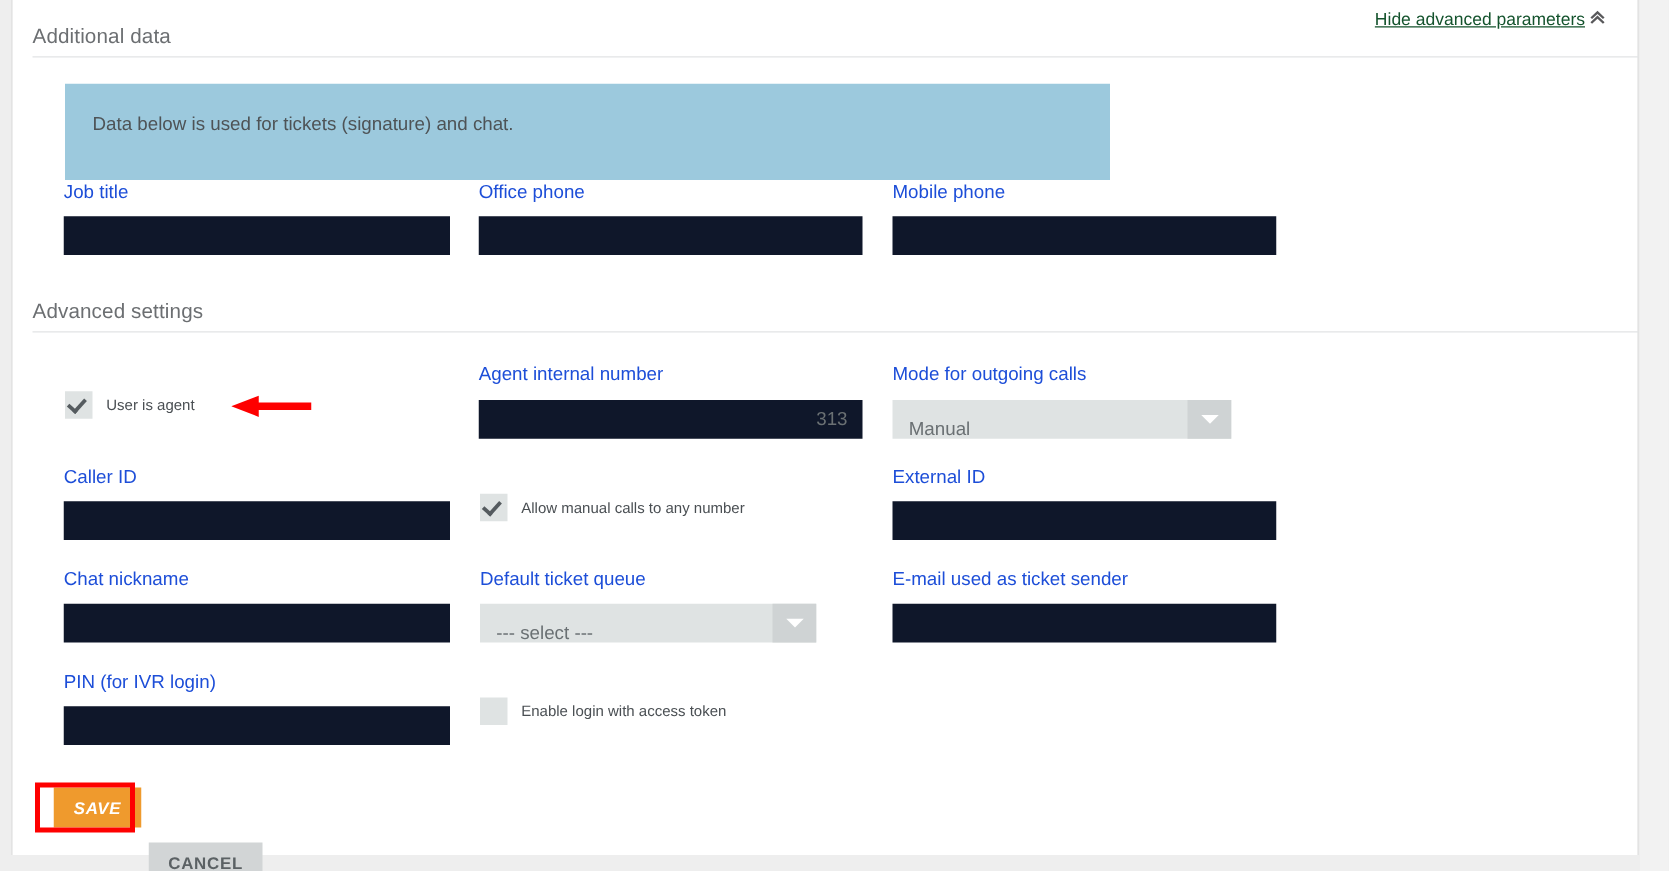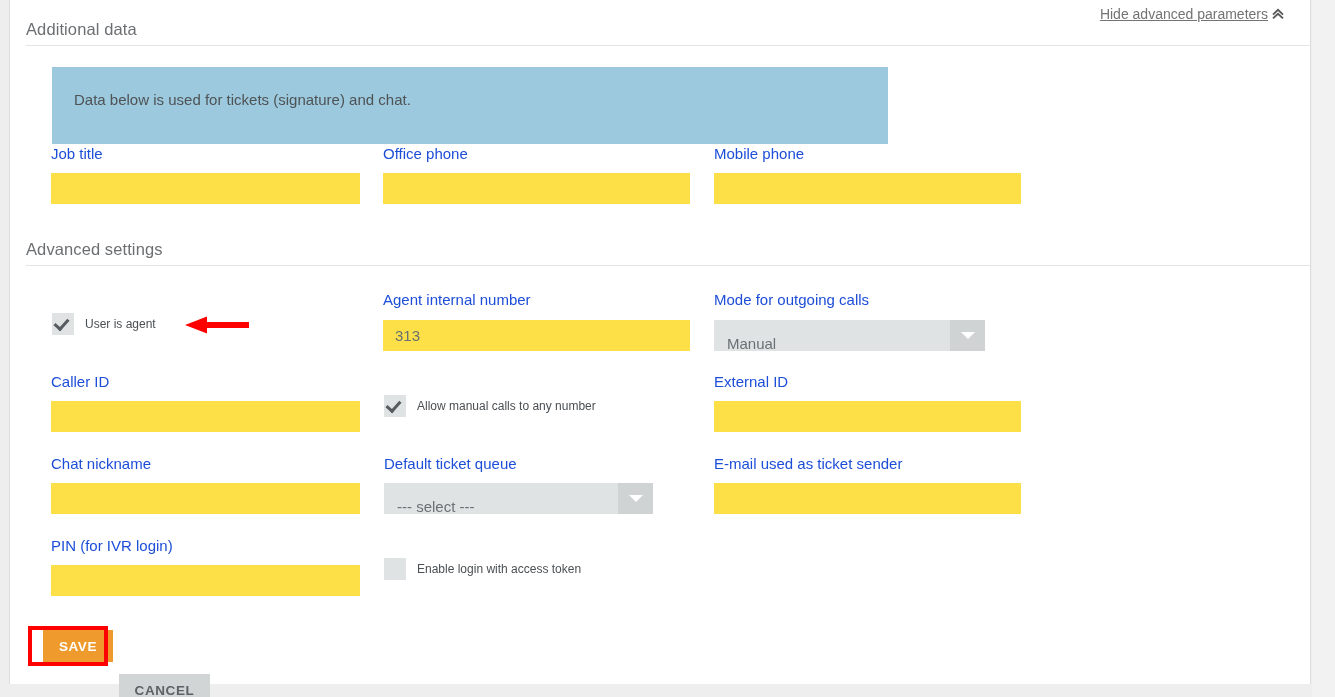--- a/index.html
+++ b/index.html
@@ -55,21 +55,21 @@
     position: absolute;
     height: 1px;
     background: #e2e4e5;
   }
 
   .adv-link {
     position: absolute;
     right: 25px;
     top: 6px;
     font-size: 14px;
-    color: #737373;
+    color: #14532d;
     text-decoration: underline;
     white-space: nowrap;
     cursor: pointer;
     display: flex;
     align-items: center;
     gap: 3px;
   }
   .adv-link .chev {
     display: inline-block;
     line-height: 1;
@@ -103,29 +103,30 @@
 
   
   .fld-label {
     position: absolute;
     font-size: 15px;
     color: #1d4ed8;
     white-space: nowrap;
   }
   .fld-input {
     position: absolute;
-    background: #fde047;
+    background: #0f172a;
     border: none;
     box-sizing: border-box;
     font-family: "Liberation Sans", sans-serif;
     font-size: 15px;
     color: #6a7073;
     padding: 0 12px;
     height: 31px;
     outline: none;
+    text-align: right;
   }
   .fld-input::placeholder { color: #8a9094; opacity: 1; }
 
   
   .sel {
     position: absolute;
     height: 31px;
     background: #dfe3e3;
     box-sizing: border-box;
     cursor: pointer;
@@ -200,20 +201,21 @@
     font-family: "Liberation Sans", sans-serif;
     font-size: 13.5px;
     font-weight: bold;
     letter-spacing: 0.6px;
     cursor: pointer;
     box-sizing: border-box;
   }
   .btn-save {
     background: #ef9a2d;
     color: #ffffff;
+    font-style: italic;
   }
   .btn-cancel {
     background: #d2d5d6;
     color: #5b6164;
     font-weight: bold;
   }
 
   
   .hl-box {
     position: absolute;

